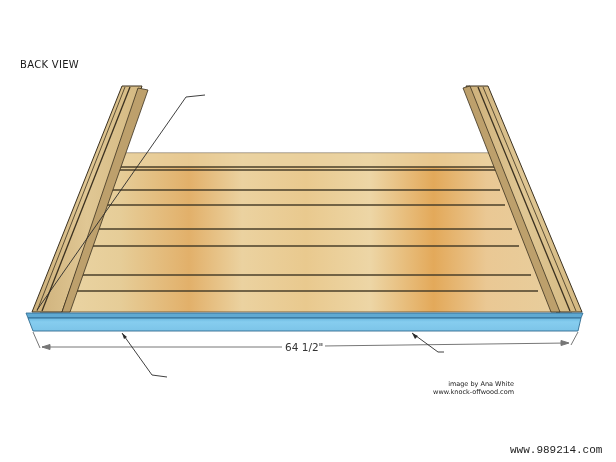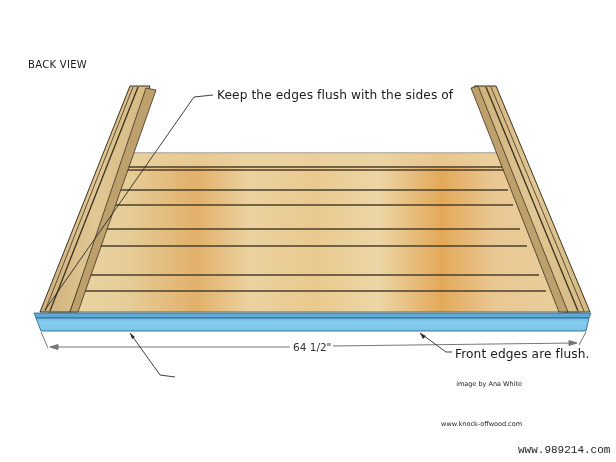--- a/index.html
+++ b/index.html
@@ -9,21 +9,21 @@
     }
     body {
       width: 616px;
       height: 462px;
       position: relative;
       overflow: hidden;
       font-family: "DejaVu Sans", sans-serif;
     }
     .diagram {
       position: absolute;
-      left: 8px; top: 0;
+      left: 0; top: 0;
       width: 544px; height: 462px;
     }
     .label {
       position: absolute;
       color: #1a1a1a;
       white-space: nowrap;
       line-height: 1;
     }
     .view-title {
       left: 20px; top: 60px;
@@ -47,21 +47,21 @@
     }
     .credit {
       position: absolute;
       right: 30px;
       font-size: 6.5px;
       color: #222;
       text-align: right;
       line-height: 1;
     }
     .credit-1 { top: 381px; }
-    .credit-2 { top: 389px; margin-top: 32px; }
+    .credit-2 { top: 389px; }
     .watermark {
       position: absolute;
       left: 510px; top: 444px;
       font-size: 11px;
       color: #222;
       font-family: Liberation Mono, monospace;
     }
   </style>
 </head>
 <body>
@@ -144,23 +144,21 @@
 
     <polyline points="122,333 152,375 167,377" fill="none" stroke="#2a2a2a" stroke-width="0.9"></polyline>
     <polygon points="122,333 127,337 124,339" fill="#2a2a2a"></polygon>
 
     <polyline points="412,333 438,352 444,352" fill="none" stroke="#2a2a2a" stroke-width="0.9"></polyline>
     <polygon points="412,333 418,336 415,339" fill="#2a2a2a"></polygon>
   </svg>
 
   <div class="label view-title">BACK VIEW</div>
 
-  <div class="label callout callout-top-1">Keep the edges flush with the sides of</div>
 
   <div class="label dimension">64 1/2"</div>
 
-  <div class="label callout callout-front">Front edges are flush.</div>
 
   <div class="credit credit-1">image by Ana White</div>
   <div class="credit credit-2">www.knock-offwood.com</div>
 
   <div class="watermark">www.989214.com</div>
 </div>
 
 </body></html>

